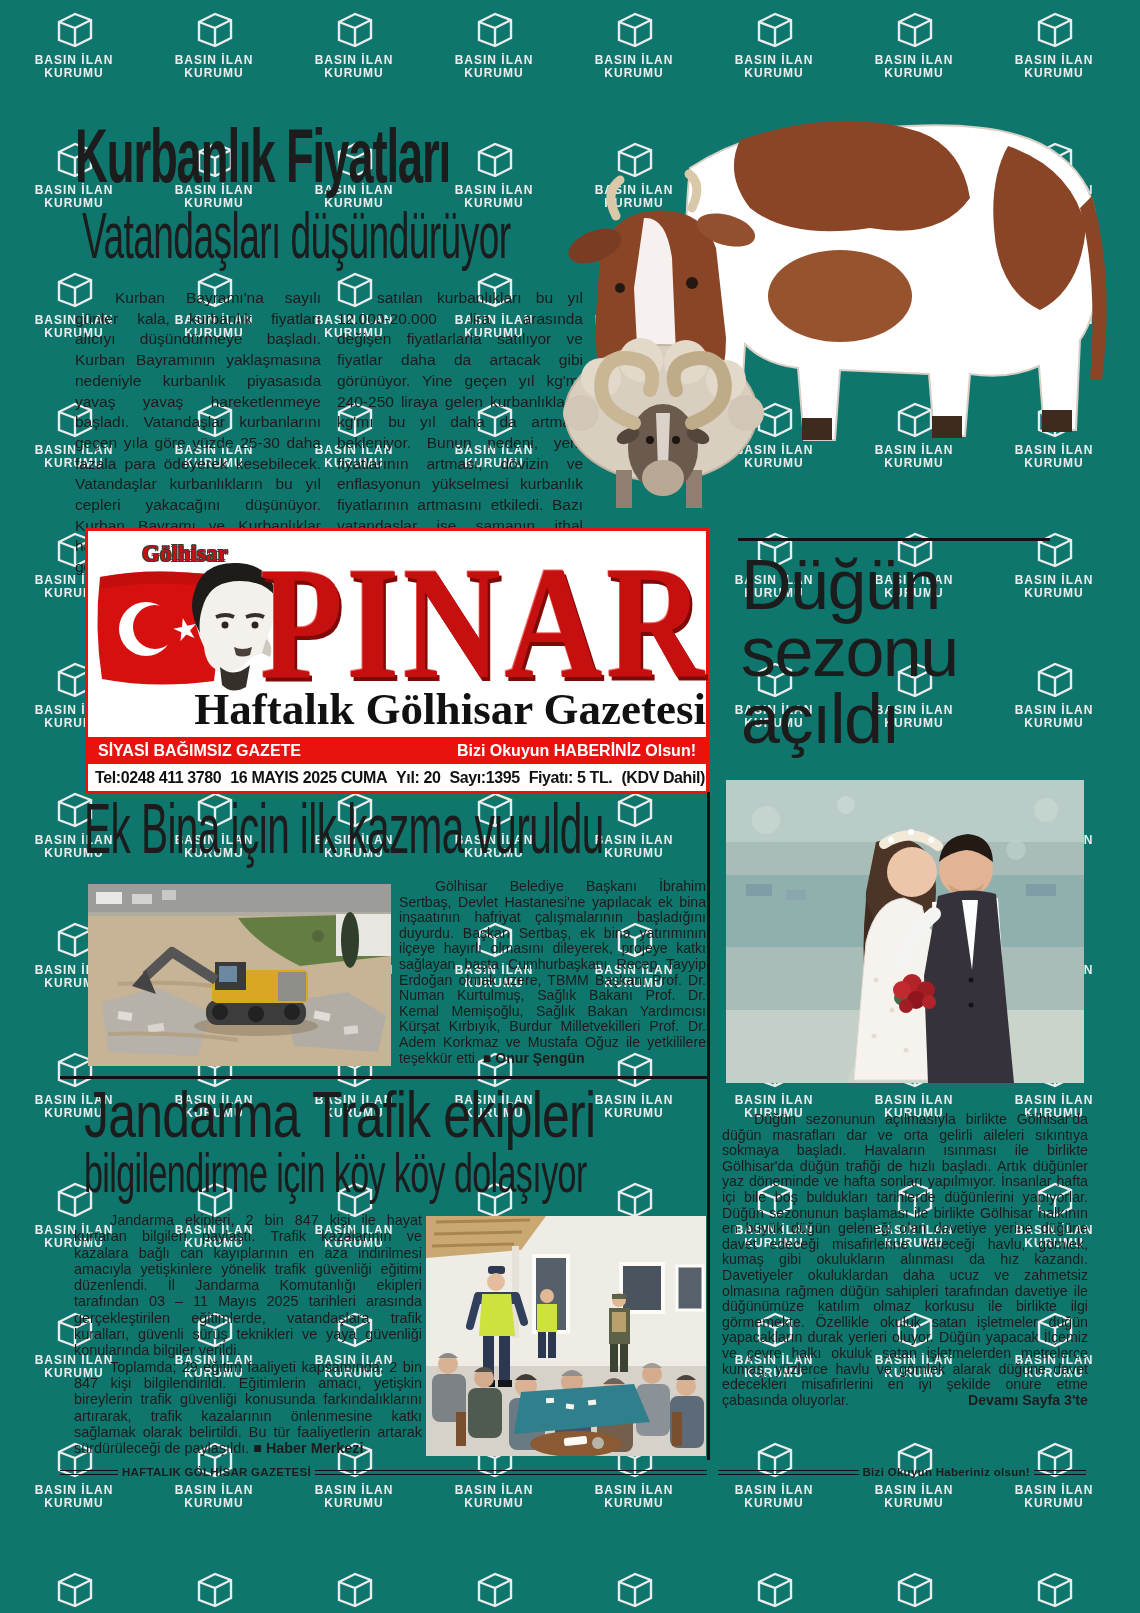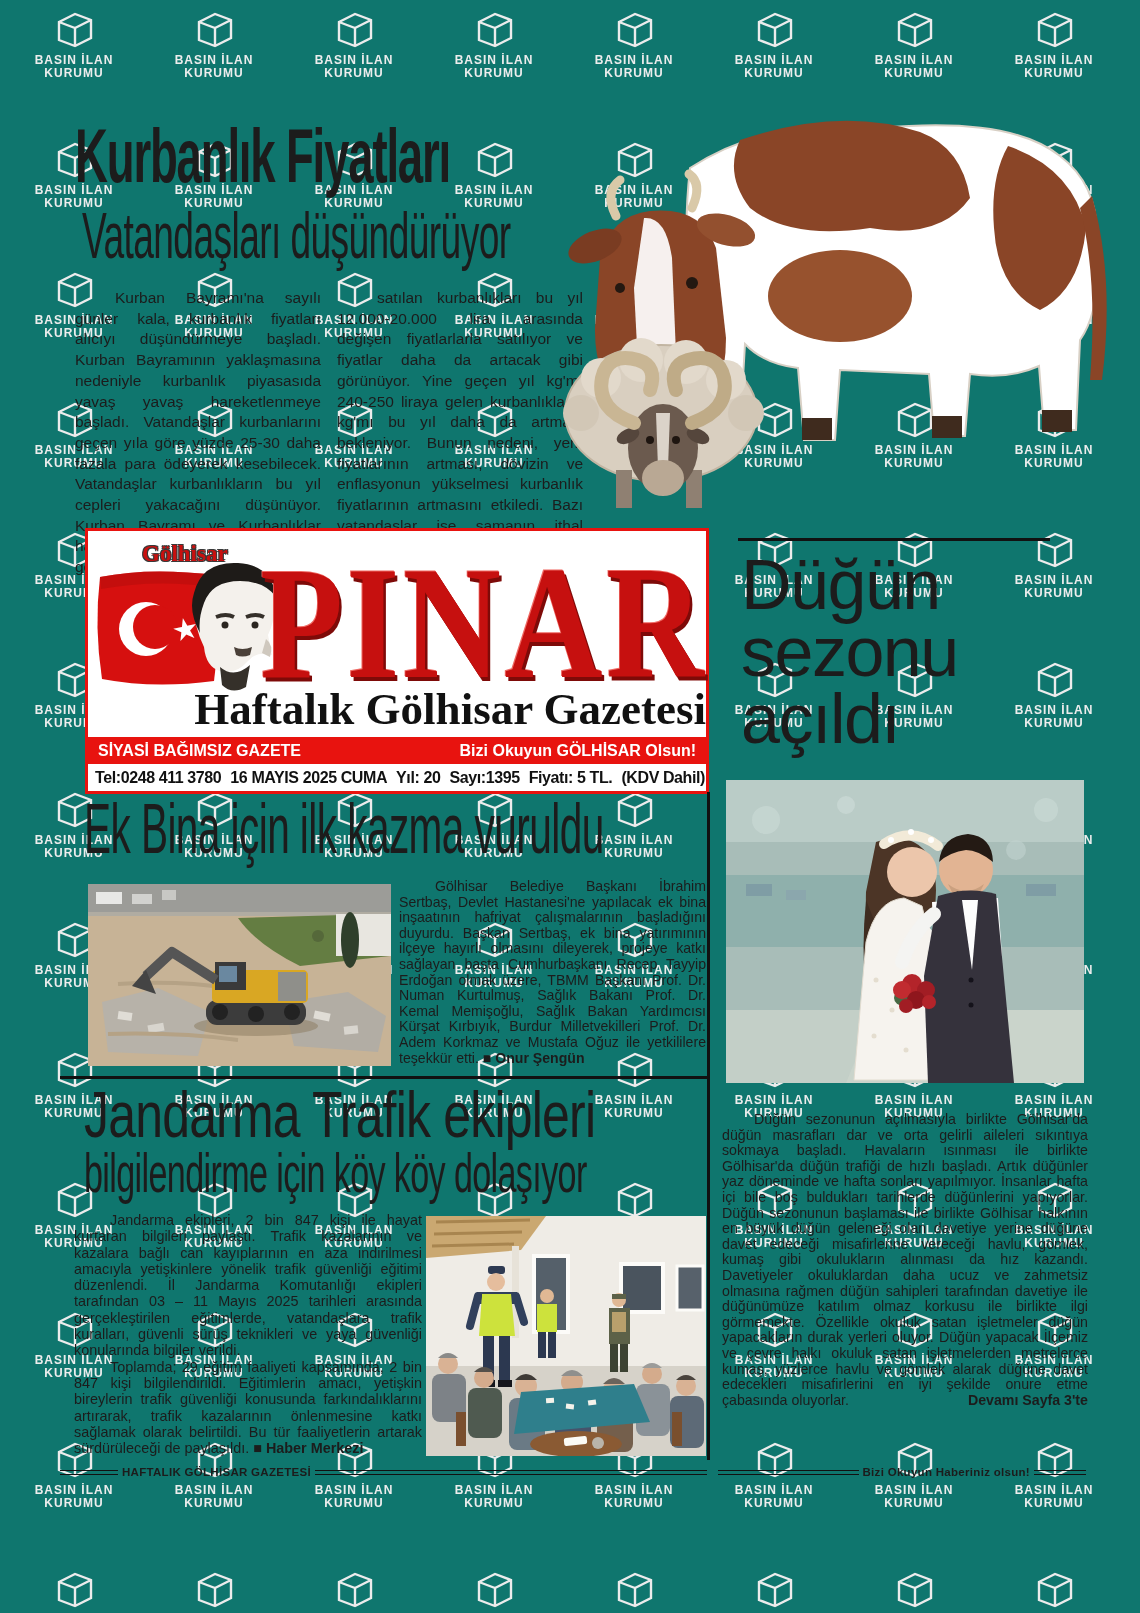--- a/index.html
+++ b/index.html
@@ -905,21 +905,21 @@
       <circle cx="49" cy="66" r="3.5" fill="#2a2520"></circle>
         <circle cx="79" cy="66" r="3.5" fill="#2a2520"></circle>
       <path d="M58 88 Q66 92 76 88 L74 96 Q66 99 60 96 Z" fill="#4a4038"></path>
       <path d="M44 108 Q58 120 74 106 L70 128 Q56 136 46 126 Z" fill="#35302a"></path>
       <path d="M90 80 Q98 86 94 98 L86 94 Z" fill="#cfc8be"></path>
     </svg>
     <div class="mh-title">PINAR</div>
     <div class="mh-sub">Haftalık Gölhisar Gazetesi</div>
     <div class="mh-bar">
       <span>SİYASİ BAĞIMSIZ GAZETE</span>
-      <span>Bizi Okuyun GÖLHİSAR Olsun!</span>
+      <span>Bizi Okuyun HABERİNİZ Olsun!</span>
     </div>
     <div class="mh-info">
       <span>Tel:0248 411 3780</span>
       <span>16 MAYIS 2025 CUMA</span>
       <span>Yıl: 20</span>
       <span>Sayı:1395</span>
       <span>Fiyatı: 5 TL.</span>
       <span>(KDV Dahil)</span>
     </div>
   </div>

